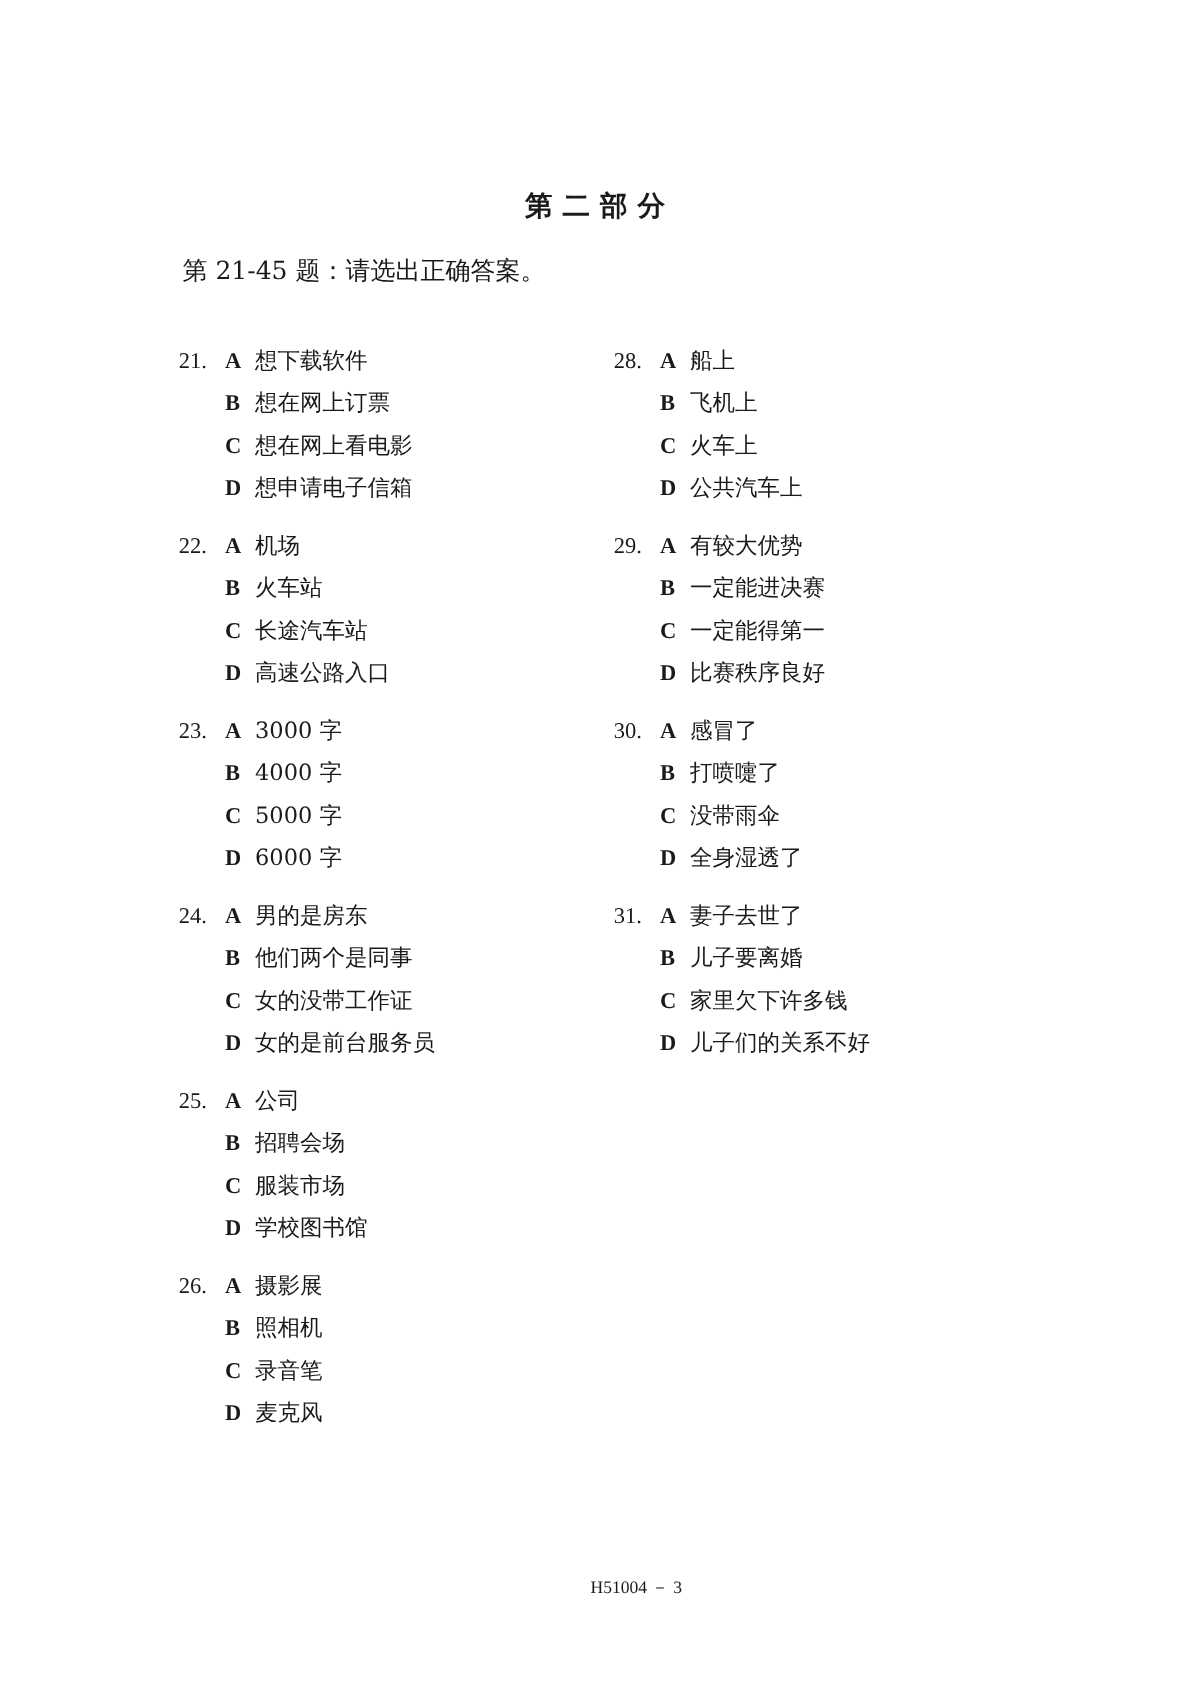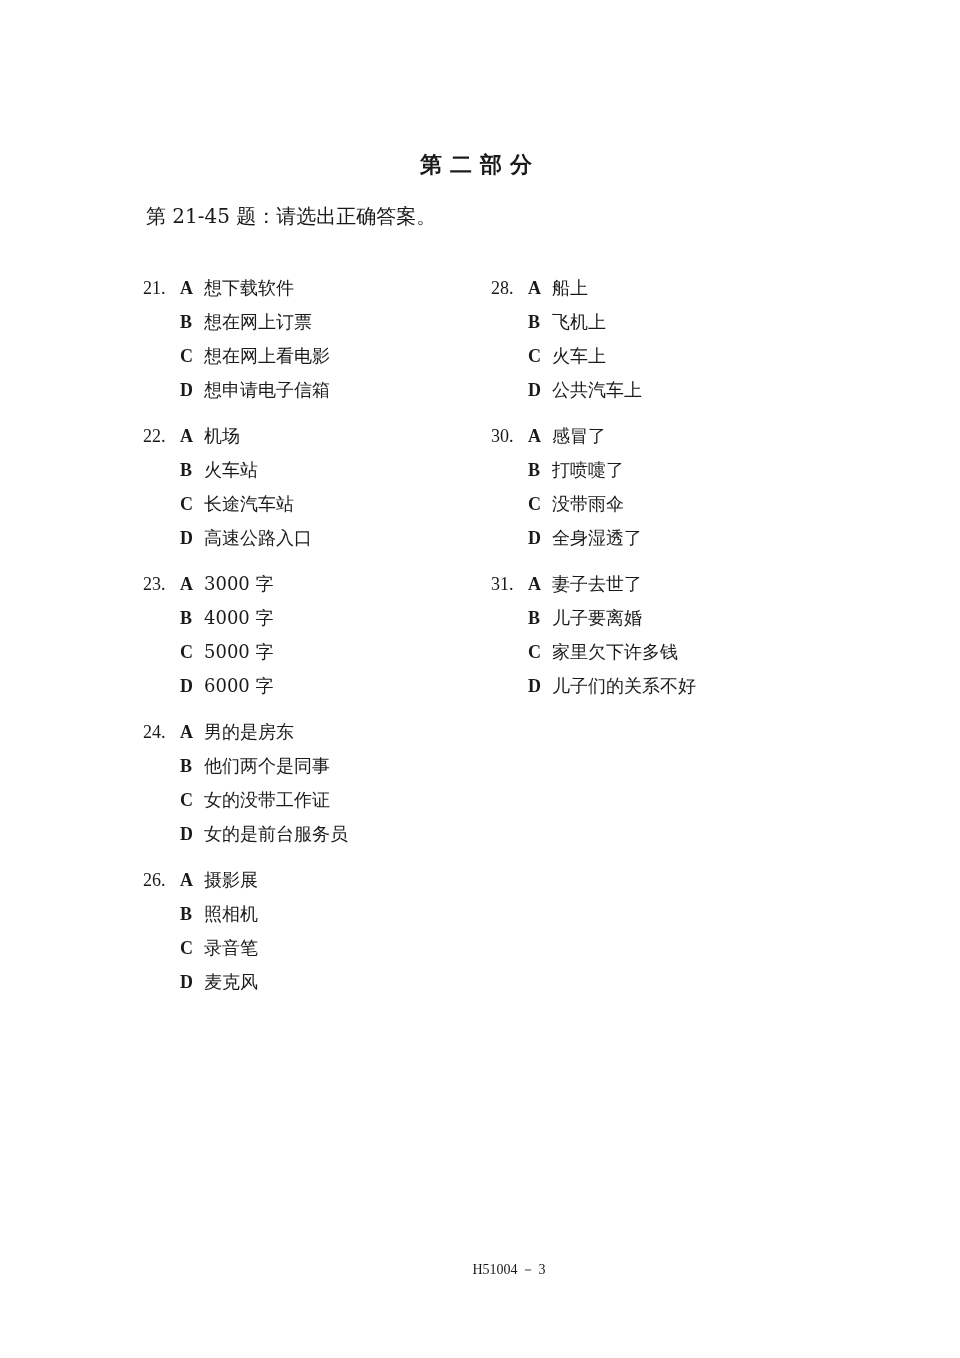--- a/index.html
+++ b/index.html
@@ -49,34 +49,48 @@
       <div class="opt d"><span class="letter">D</span><span class="text">6000 字</span></div>
     </div>
     <div class="question">
       <span class="qnum">24.</span>
       <div class="opt a"><span class="letter">A</span><span class="text">男的是房东</span></div>
       <div class="opt b"><span class="letter">B</span><span class="text">他们两个是同事</span></div>
       <div class="opt c"><span class="letter">C</span><span class="text">女的没带工作证</span></div>
       <div class="opt d"><span class="letter">D</span><span class="text">女的是前台服务员</span></div>
     </div>
     <div class="question">
+      <span class="qnum">25.</span>
+      <div class="opt a"><span class="letter">A</span><span class="text">公司</span></div>
+      <div class="opt b"><span class="letter">B</span><span class="text">招聘会场</span></div>
+      <div class="opt c"><span class="letter">C</span><span class="text">服装市场</span></div>
+      <div class="opt d"><span class="letter">D</span><span class="text">学校图书馆</span></div>
+    </div>
+    <div class="question">
       <span class="qnum">26.</span>
       <div class="opt a"><span class="letter">A</span><span class="text">摄影展</span></div>
       <div class="opt b"><span class="letter">B</span><span class="text">照相机</span></div>
       <div class="opt c"><span class="letter">C</span><span class="text">录音笔</span></div>
       <div class="opt d"><span class="letter">D</span><span class="text">麦克风</span></div>
     </div>
   </div>
 <div class="col right" id="col-right">
     <div class="question">
       <span class="qnum">28.</span>
       <div class="opt a"><span class="letter">A</span><span class="text">船上</span></div>
       <div class="opt b"><span class="letter">B</span><span class="text">飞机上</span></div>
       <div class="opt c"><span class="letter">C</span><span class="text">火车上</span></div>
       <div class="opt d"><span class="letter">D</span><span class="text">公共汽车上</span></div>
+    </div>
+    <div class="question">
+      <span class="qnum">29.</span>
+      <div class="opt a"><span class="letter">A</span><span class="text">有较大优势</span></div>
+      <div class="opt b"><span class="letter">B</span><span class="text">一定能进决赛</span></div>
+      <div class="opt c"><span class="letter">C</span><span class="text">一定能得第一</span></div>
+      <div class="opt d"><span class="letter">D</span><span class="text">比赛秩序良好</span></div>
     </div>
     <div class="question">
       <span class="qnum">30.</span>
       <div class="opt a"><span class="letter">A</span><span class="text">感冒了</span></div>
       <div class="opt b"><span class="letter">B</span><span class="text">打喷嚏了</span></div>
       <div class="opt c"><span class="letter">C</span><span class="text">没带雨伞</span></div>
       <div class="opt d"><span class="letter">D</span><span class="text">全身湿透了</span></div>
     </div>
     <div class="question">
       <span class="qnum">31.</span>

